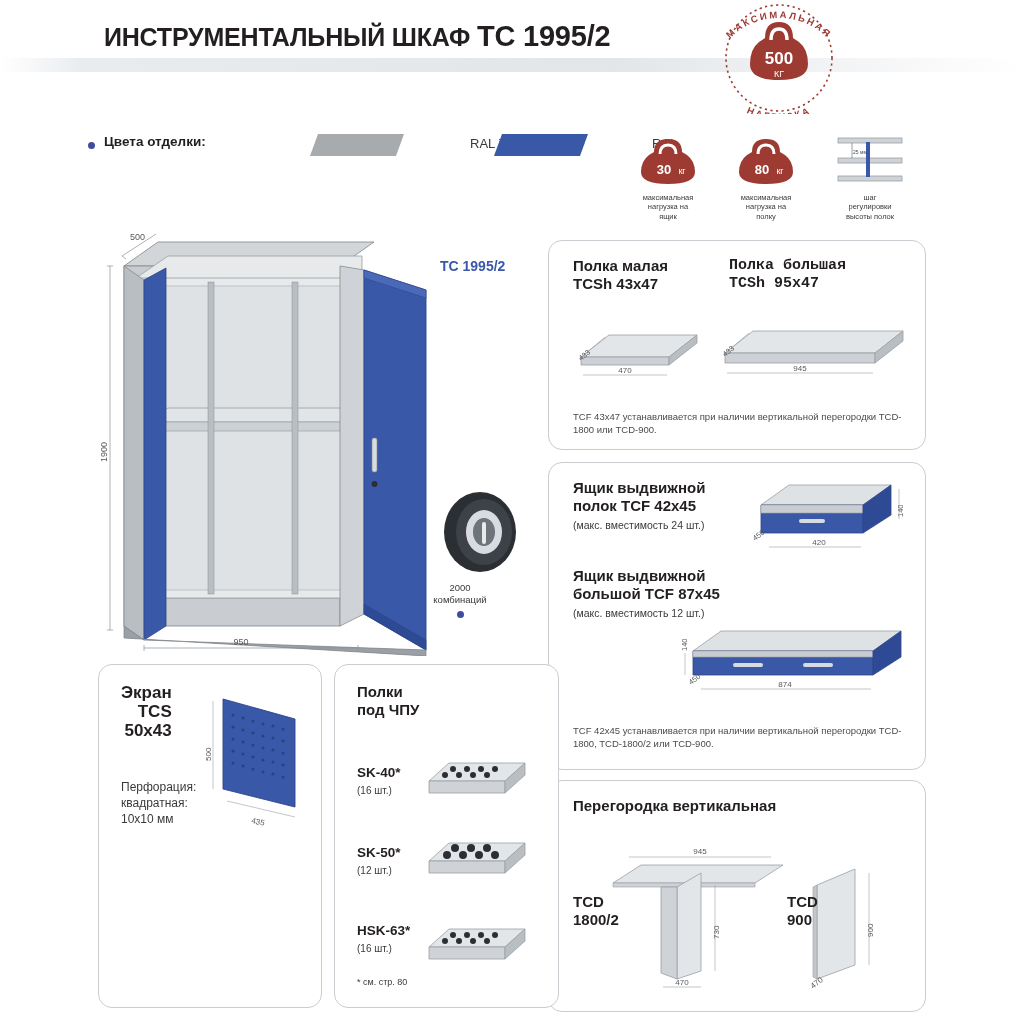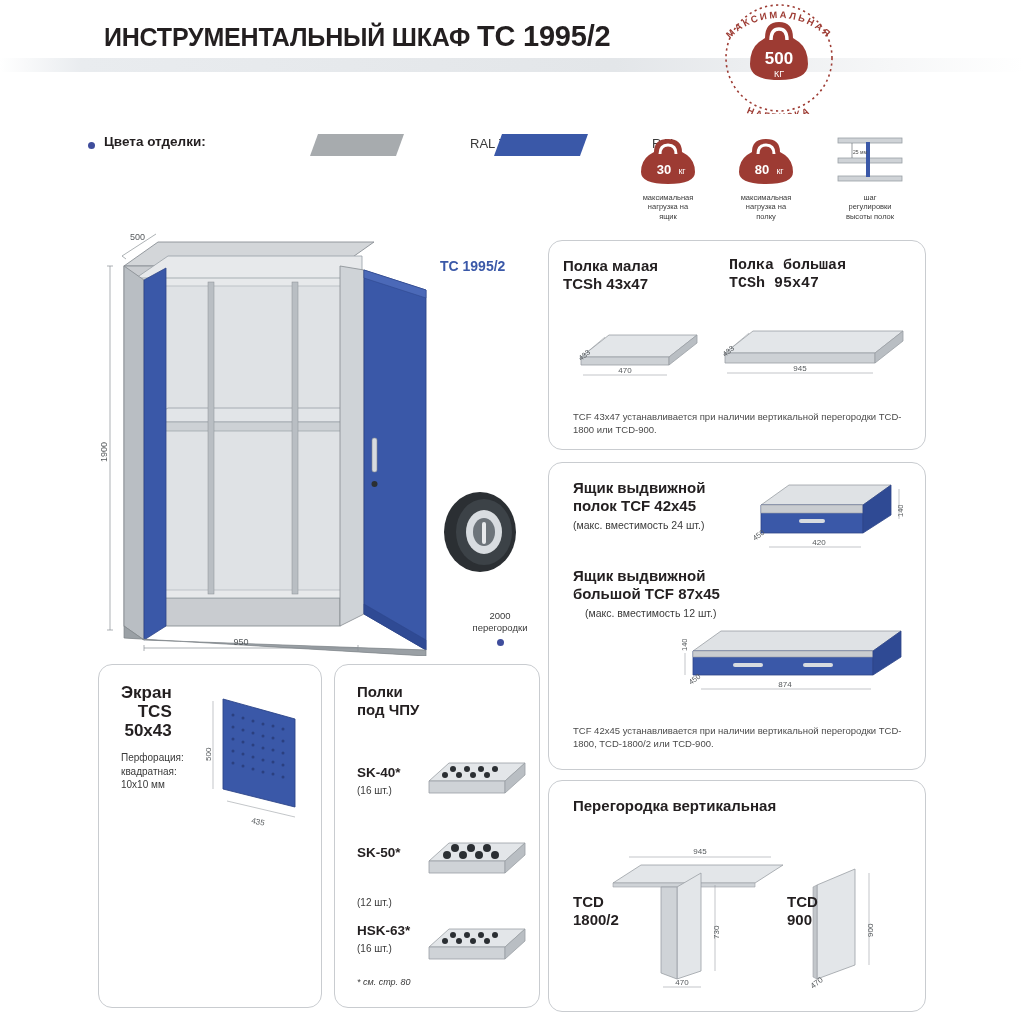--- a/index.html
+++ b/index.html
@@ -39,46 +39,46 @@
   .ibadge{position:absolute;width:96px;text-align:center;}
   .ib-cap{font-size:7.5px;color:#3a3a3a;line-height:1.25;margin-top:3px;}
   .ib1{left:620px;top:132px;}
   .ib2{left:718px;top:132px;}
   .ib3{left:822px;top:132px;}
 
   
   .cab{position:absolute;left:96px;top:226px;width:420px;height:430px;}
 
   .lock{position:absolute;left:432px;top:484px;width:92px;height:92px;}
-  .lock-cap{position:absolute;left:452px;top:582px;width:96px;text-align:center;font-size:9.5px;color:#3a3a3a;line-height:1.3;margin-top:28px;}
+  .lock-cap{position:absolute;left:412px;top:582px;width:96px;text-align:center;font-size:9.5px;color:#3a3a3a;line-height:1.3;}
   .lock-dot{width:7px;height:7px;border-radius:50%;background:#3f4d9c;margin:4px auto 0;}
 
   .cabmodel{position:absolute;left:440px;top:258px;font-size:14px;font-weight:bold;color:#3a58a8;}
 
   
   .panel{position:absolute;border:1px solid #c9ccd0;border-radius:14px;background:#fff;}
   .p-shelves{left:548px;top:240px;width:376px;height:208px;}
   .p-drawers{left:548px;top:462px;width:376px;height:306px;}
   .p-divider{left:548px;top:780px;width:376px;height:230px;}
 
   .p-title{font-size:15px;font-weight:bold;line-height:1.2;}
   .p-sub{font-size:10.5px;color:#3a3a3a;}
   .p-note{font-size:9.5px;color:#4a4a4a;line-height:1.35;}
 
   
   .p-screen{left:98px;top:664px;width:222px;height:342px;}
-  .p-cnc{left:334px;top:664px;width:204px;height:342px;}
+  .p-cnc{left:334px;top:664px;width:204px;height:342px;padding-left:19px;}
 
   .screen-title{font-size:17px;font-weight:bold;line-height:1.12;}
-  .screen-note{font-size:10px;color:#3a3a3a;line-height:1.35;}
+  .screen-note{font-size:12px;color:#3a3a3a;line-height:1.35;margin-top:28px;}
 
   .cnc-title{font-size:15px;font-weight:bold;line-height:1.15;}
   .cnc-item{font-size:13.5px;font-weight:bold;}
   .cnc-qty{font-size:10px;color:#3a3a3a;}
-  .cnc-foot{font-size:9px;color:#3a3a3a;font-style:italic;}
+  .cnc-foot{font-size:9px;color:#3a3a3a;}
 
   svg{display:block;}
 </style>
 </head>
 <body>
 
 <div class="page">
 
   <div class="hdr">
     <div class="hdr-bar"></div>
@@ -207,26 +207,26 @@
     <svg width="96" height="96" viewBox="0 0 96 96">
       <ellipse cx="48" cy="48" rx="36" ry="40" fill="#2b2f33"></ellipse>
       <ellipse cx="52" cy="48" rx="28" ry="33" fill="#3c4247"></ellipse>
       <ellipse cx="52" cy="48" rx="18" ry="22" fill="#d8dce0"></ellipse>
       <ellipse cx="52" cy="48" rx="11" ry="14" fill="#6d747a"></ellipse>
       <rect x="50" y="38" width="4" height="22" rx="2" fill="#e8eaec"></rect>
     </svg>
   </div>
   <div class="lock-cap">
     <div>2000</div>
-    <div>перегородки</div>
+    <div>комбинаций</div>
     <div class="lock-dot"></div>
   </div>
 
   <div class="panel p-shelves">
-    <div style="position:absolute;left:14px;top:16px;width:140px;" class="p-title">
+    <div style="position:absolute;left:24px;top:16px;width:140px;" class="p-title">
       <div>Полка малая</div>
       <div>TCSh 43x47</div>
     </div>
     <div style="position:absolute;left:180px;top:16px;width:170px;font-family:Liberation Mono, monospace;" class="p-title">
       <div>Полка большая</div>
       <div>TCSh 95x47</div>
     </div>
 
     <svg style="position:absolute;left:18px;top:78px;" width="340" height="80" viewBox="0 0 340 80">
 
@@ -267,21 +267,21 @@
       <text transform="translate(158,42) rotate(-90)" font-size="7.5" fill="#55595c" font-family="Liberation Sans, sans-serif"><tspan>140</tspan></text>
       <text transform="translate(10,66) rotate(-36)" font-size="7.5" fill="#55595c" font-family="Liberation Sans, sans-serif"><tspan>450</tspan></text>
       <line x1="24" y1="72" x2="116" y2="72" stroke="#9aa0a5" stroke-width="0.6"></line>
       <text x="74" y="70" text-anchor="middle" font-size="8" fill="#55595c" font-family="Liberation Sans, sans-serif"><tspan>420</tspan></text>
     </svg>
 
     <div style="position:absolute;left:24px;top:104px;width:230px;" class="p-title">
       <div>Ящик выдвижной</div>
       <div>большой TCF 87x45</div>
     </div>
-    <div class="p-sub" style="position:absolute;left:36px;top:144px;">(макс. вместимость 12 шт.)</div>
+    <div class="p-sub" style="position:absolute;left:24px;top:144px;">(макс. вместимость 12 шт.)</div>
 
     <svg style="position:absolute;left:128px;top:152px;" width="244" height="86" viewBox="0 0 244 86">
       <polygon points="16,36 44,16 224,16 196,36" fill="#dfe2e5" stroke="#9aa0a5" stroke-width="0.8"></polygon>
       <polygon points="16,36 196,36 196,60 16,60" fill="#3a58a8" stroke="#2d4589" stroke-width="0.8"></polygon>
       <polygon points="16,36 196,36 196,42 16,42" fill="#c9ccd0" stroke="#9aa0a5" stroke-width="0.6"></polygon>
       <polygon points="196,36 224,16 224,42 196,60" fill="#2f4a94" stroke="#2d4589" stroke-width="0.8"></polygon>
       <rect x="56" y="48" width="30" height="4" rx="2" fill="#d8dce0"></rect>
       <rect x="126" y="48" width="30" height="4" rx="2" fill="#d8dce0"></rect>
       <line x1="8" y1="38" x2="8" y2="60" stroke="#9aa0a5" stroke-width="0.6"></line>
       <text transform="translate(10,36) rotate(-90)" font-size="7.5" fill="#55595c" font-family="Liberation Sans, sans-serif"><tspan>140</tspan></text>
@@ -396,21 +396,21 @@
           <circle cx="52" cy="24" r="3"></circle>
         <circle cx="66" cy="24" r="3"></circle>
           <circle cx="32" cy="18" r="3"></circle>
           <circle cx="46" cy="18" r="3"></circle>
         <circle cx="60" cy="18" r="3"></circle>
           <circle cx="74" cy="18" r="3"></circle>
       </g>
     </svg>
 
     <div class="cnc-item" style="position:absolute;left:22px;top:180px;">SK-50*</div>
-    <div class="cnc-qty" style="position:absolute;left:22px;top:200px;margin-top:32px;">(12 шт.)</div>
+    <div class="cnc-qty" style="position:absolute;left:22px;top:200px;">(12 шт.)</div>
     <svg style="position:absolute;left:86px;top:166px;" width="110" height="52" viewBox="0 0 110 52">
       <polygon points="8,30 28,12 104,12 84,30" fill="#e3e6e9" stroke="#9aa0a5" stroke-width="0.8"></polygon>
       <polygon points="8,30 84,30 84,42 8,42" fill="#cfd3d7" stroke="#9aa0a5" stroke-width="0.8"></polygon>
       <polygon points="84,30 104,12 104,24 84,42" fill="#b9bec3" stroke="#9aa0a5" stroke-width="0.8"></polygon>
       <g fill="#2b2f33">
         <circle cx="26" cy="24" r="4"></circle>
           <circle cx="42" cy="24" r="4"></circle>
           <circle cx="58" cy="24" r="4"></circle>
         <circle cx="74" cy="24" r="4"></circle>
           <circle cx="34" cy="17" r="4"></circle>

